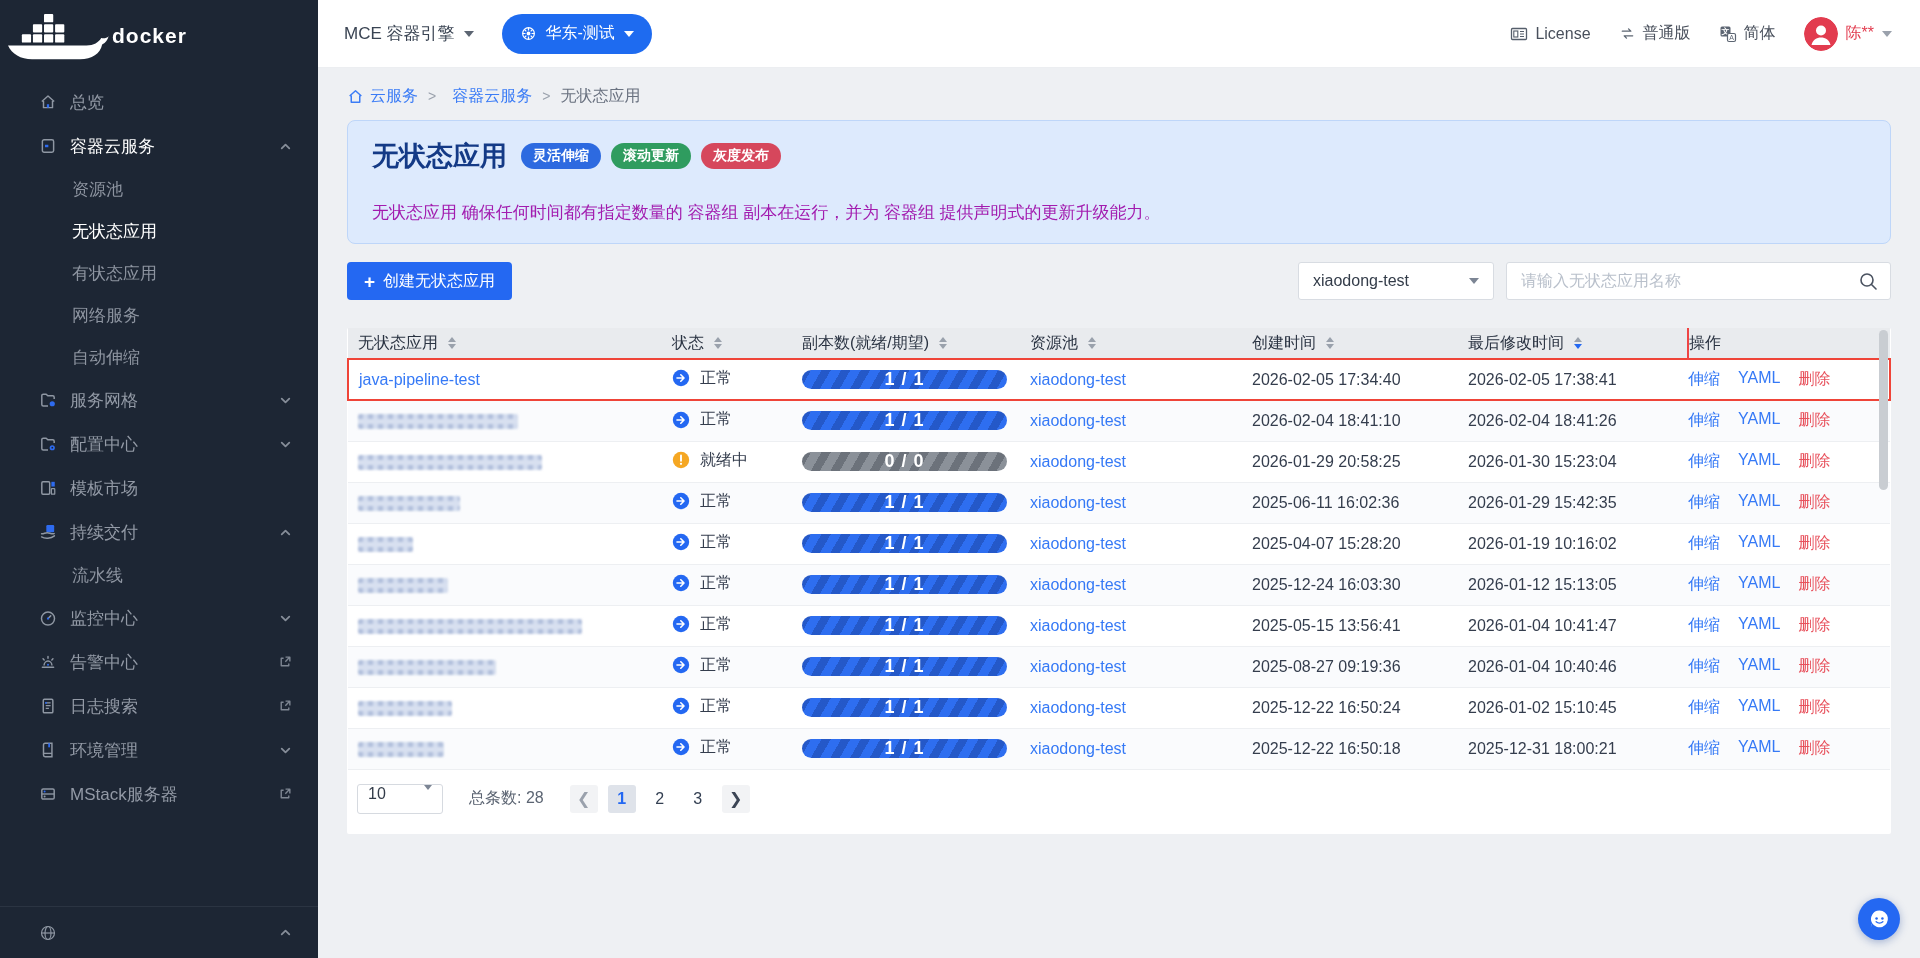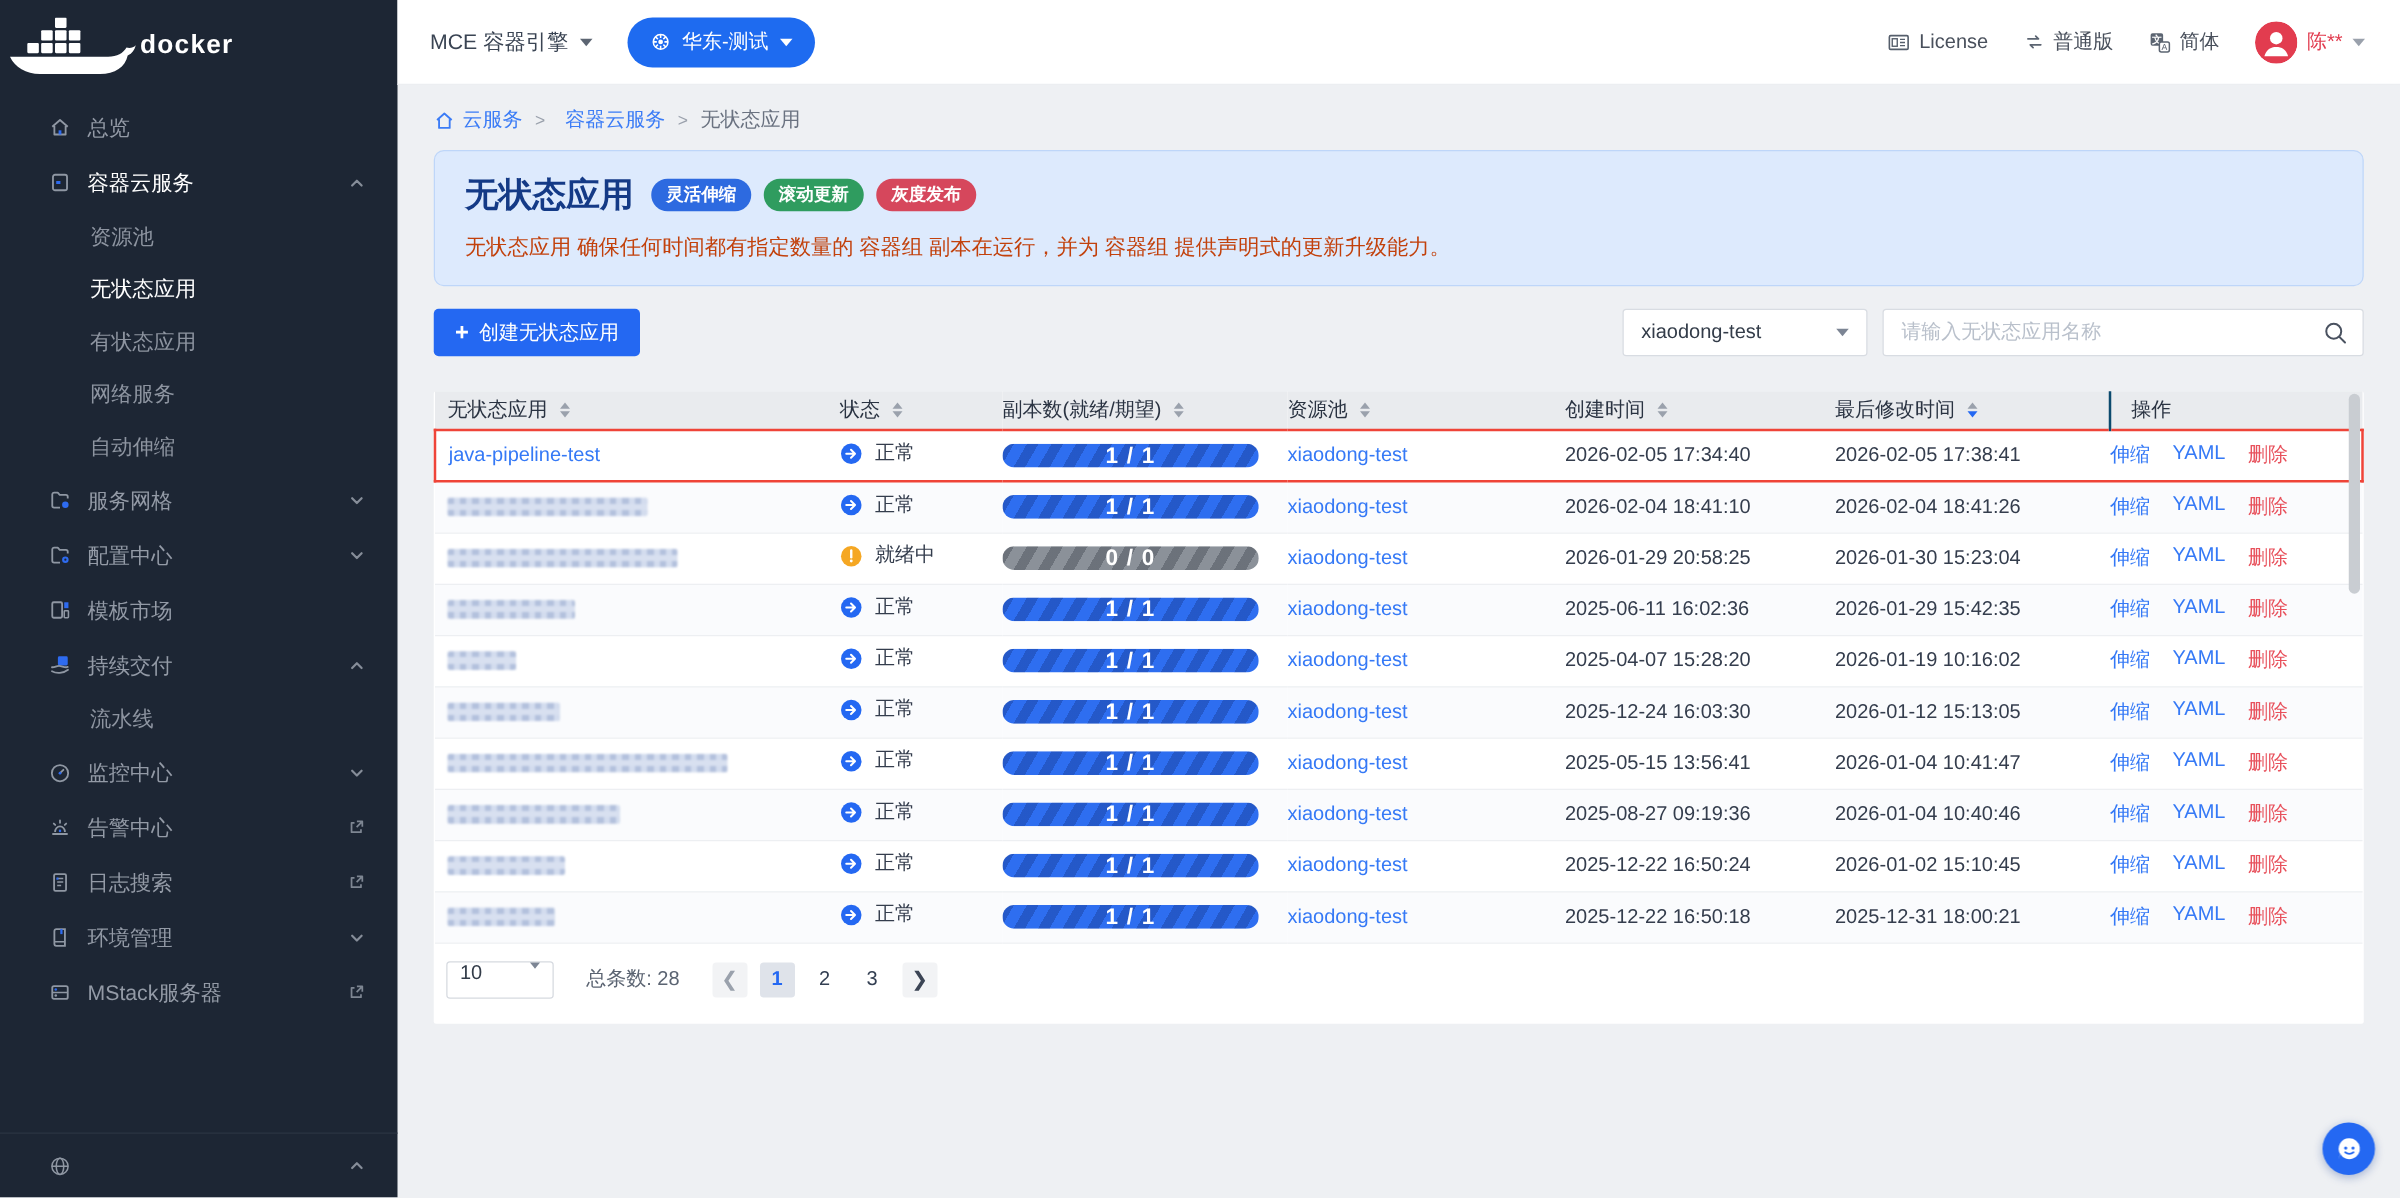--- a/index.html
+++ b/index.html
@@ -40,37 +40,37 @@
   .content { flex:1; padding:12px 31px 0 29px; }
   .bc { display:flex; align-items:center; height:32px; font-size:16px; padding-left:0; }
   .bc a { color:#3b7cf6; text-decoration:none; cursor:pointer; margin-left:6px; }
   .bc .sep { color:#9aa1ac; margin:0 10px; font-size:14px; }
   .bc .cur { color:#6a7280; }
 
   .banner { margin-top:8px; background:#ddeafd; border:1px solid #bed6f9; border-radius:8px; padding:17px 24px 19px; }
   .banner-row { display:flex; align-items:center; gap:14px; }
   .banner-title { font-size:27px; font-weight:bold; color:#143a86; }
   .badge { color:#fff; font-size:14px; padding:4px 12px; border-radius:999px; font-weight:bold; }
-  .banner-desc { margin-top:12px; font-size:17px; color:#c2410c; }
+  .banner-desc { margin-top:27px; font-size:17px; color:#a21caf; }
 
   .toolbar { margin-top:18px; display:flex; align-items:center; }
   .btn-create { height:38px; background:#2468f2; color:#fff; border:none; border-radius:4px; font-size:16px; padding:0 17px; cursor:pointer; display:flex; align-items:center; gap:8px; font-family:inherit; }
   .btn-create .plus { font-size:19px; font-weight:bold; line-height:1; }
   .tright { margin-left:auto; display:flex; gap:12px; }
   .selectbox { width:196px; height:38px; background:#fff; border:1px solid #d8dce2; border-radius:3px; display:flex; align-items:center; padding:0 14px; color:#333c49; cursor:pointer; }
   .selectbox .caret { margin-left:auto; border-top-color:#7c8594; }
   .searchbox { width:385px; height:38px; background:#fff; border:1px solid #d8dce2; border-radius:3px; display:flex; align-items:center; padding:0 12px 0 14px; }
   .searchbox input { border:none; outline:none; flex:1; font-size:16px; font-family:inherit; color:#333c49; }
   .searchbox input::placeholder { color:#b9c0cb; }
 
   
   .card { margin-top:28px; background:#fff; border-radius:2px; position:relative; padding-bottom:20px; }
   table { width:1542px; border-collapse:collapse; table-layout:fixed; }
   thead th { background:#e9ebee; height:31px; font-weight:normal; text-align:left; color:#2a3342; font-size:16px; }
-  thead th:last-child { border-left:2px solid #0c4a6e;padding-left:16px; }
+  thead th:last-child { border-left:2px solid #ef4444; }
   .thw { display:inline-flex; align-items:center; gap:10px; }
   th:first-child .thw, td:first-child > * { margin-left:10px; }
   .sorts { display:inline-flex; flex-direction:column; cursor:pointer; }
   .sorts i { display:block; width:0; height:0; border-left:4.5px solid transparent; border-right:4.5px solid transparent; }
   .sorts .cu { border-bottom:5.5px solid #9aa1ac; margin-bottom:2.5px; }
   .sorts .cd { border-top:5.5px solid #9aa1ac; }
   .sorts .cd.on { border-top-color:#2468f2; }
   tbody tr { height:41px; }
   tbody tr:nth-child(even) { background:#fafbfd; }
   tbody td { border-bottom:1px solid #edeff2; font-size:16px; color:#343d4d; }

